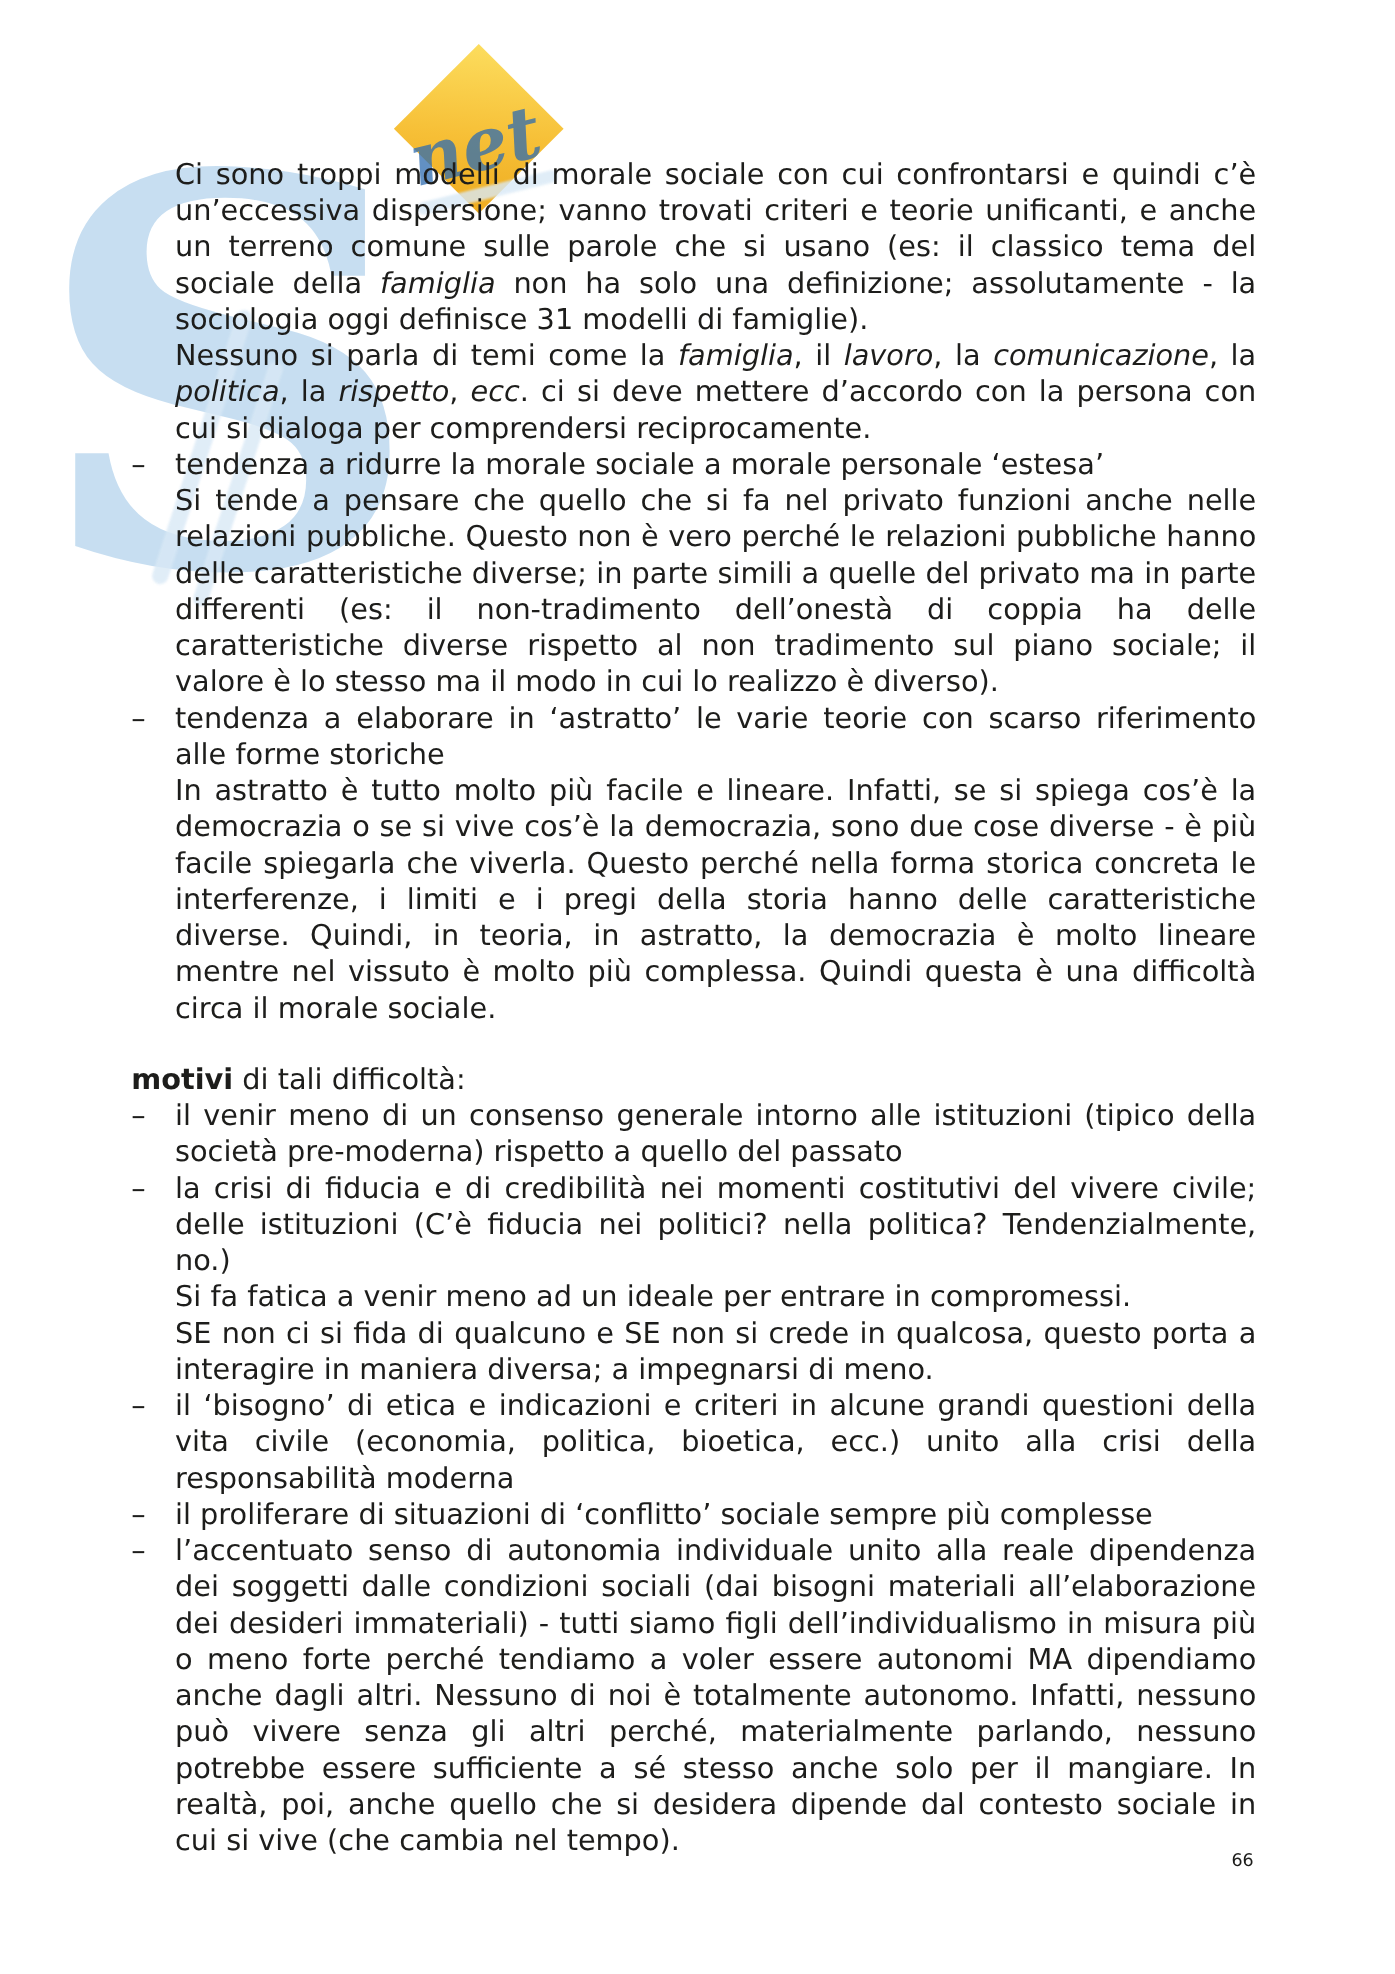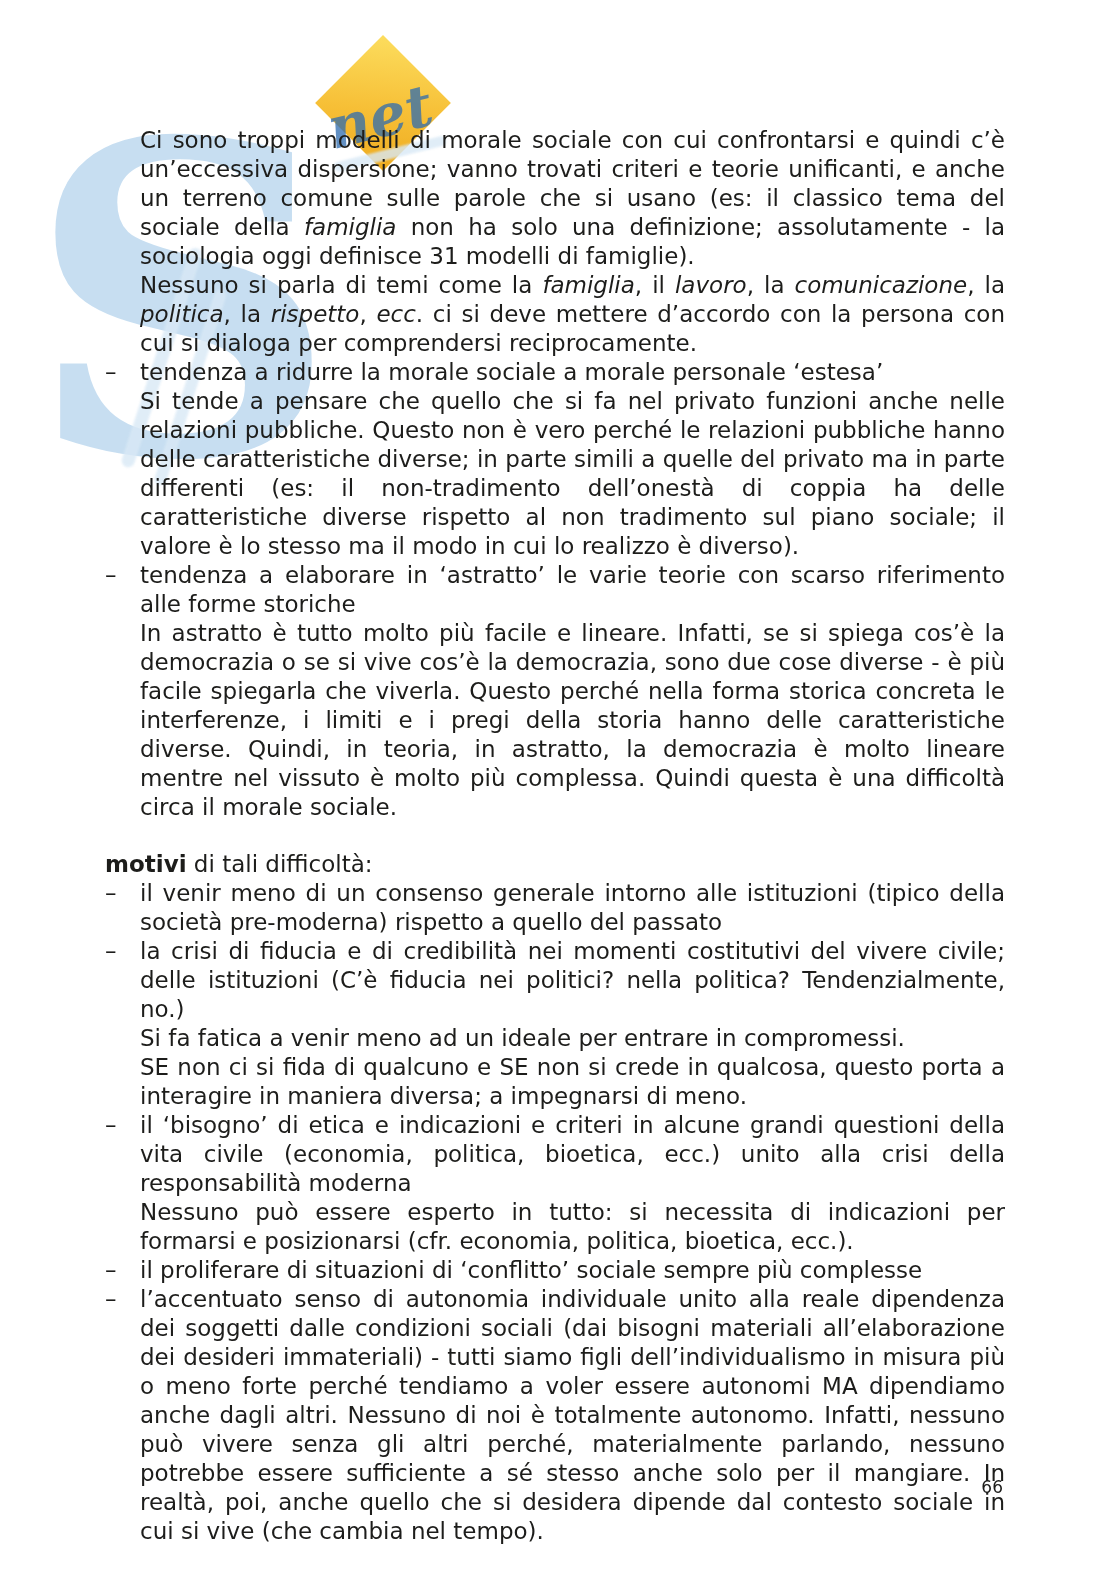--- a/index.html
+++ b/index.html
@@ -84,21 +84,21 @@
   .bullet { display: flex; }
   .bullet .marker { flex: 0 0 35px; text-align: left; }
   .bullet .btext { flex: 1; text-align: justify; }
   .spacer { height: 28px; }
   em { font-style: italic; }
   strong { font-weight: bold; }
 
   .pagenum {
     position: absolute;
     right: 113px; bottom: 82px;
-    font-size: 17px;
+    font-size: 14px;
     color: var(--text, #1d1d1b);
     z-index: 1;
   }
 </style>
 </head>
 <body>
 
 <div class="page">
 
   <div class="watermark">
@@ -132,21 +132,20 @@
       <div class="block bullet">
         <span class="marker">–</span>
         <div class="btext"><span>la crisi di fiducia e di credibilità nei momenti costitutivi del vivere civile; delle istituzioni (C’è fiducia nei politici? nella politica? Tendenzialmente, no.)</span></div>
       </div>
       <div class="block paragraph level1"><span>Si fa fatica a venir meno ad un ideale per entrare in compromessi.</span></div>
       <div class="block paragraph level1"><span>SE non ci si fida di qualcuno e SE non si crede in qualcosa, questo porta a interagire in maniera diversa; a impegnarsi di meno.</span></div>
       <div class="block bullet">
         <span class="marker">–</span>
         <div class="btext"><span>il ‘bisogno’ di etica e indicazioni e criteri in alcune grandi questioni della vita civile (economia, politica, bioetica, ecc.) unito alla crisi della responsabilità moderna</span></div>
       </div>
-      <div class="block paragraph level1"><span>Nessuno può essere esperto in tutto: si necessita di indicazioni per formarsi e posizionarsi (cfr. economia, politica, bioetica, ecc.).</span></div>
       <div class="block bullet">
         <span class="marker">–</span>
         <div class="btext"><span>il proliferare di situazioni di ‘conflitto’ sociale sempre più complesse</span></div>
       </div>
       <div class="block bullet">
         <span class="marker">–</span>
         <div class="btext"><span>l’accentuato senso di autonomia individuale unito alla reale dipendenza dei soggetti dalle condizioni sociali (dai bisogni materiali all’elaborazione dei desideri immateriali) - tutti siamo figli dell’individualismo in misura più o meno forte perché tendiamo a voler essere autonomi MA dipendiamo anche dagli altri. Nessuno di noi è totalmente autonomo. Infatti, nessuno può vivere senza gli altri perché, materialmente parlando, nessuno potrebbe essere sufficiente a sé stesso anche solo per il mangiare. In realtà, poi, anche quello che si desidera dipende dal contesto sociale in cui si vive (che cambia nel tempo).</span></div>
       </div>
     </div>
 

